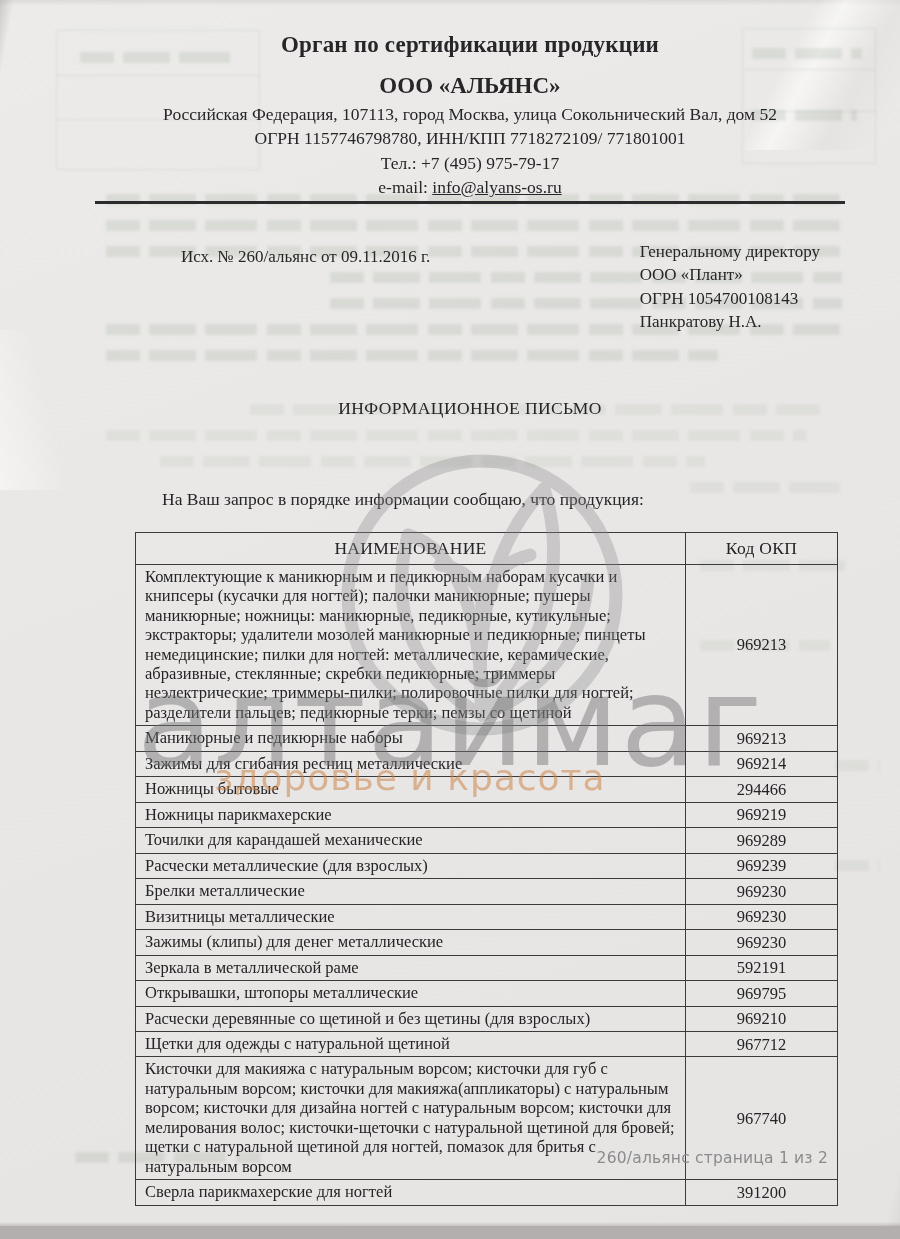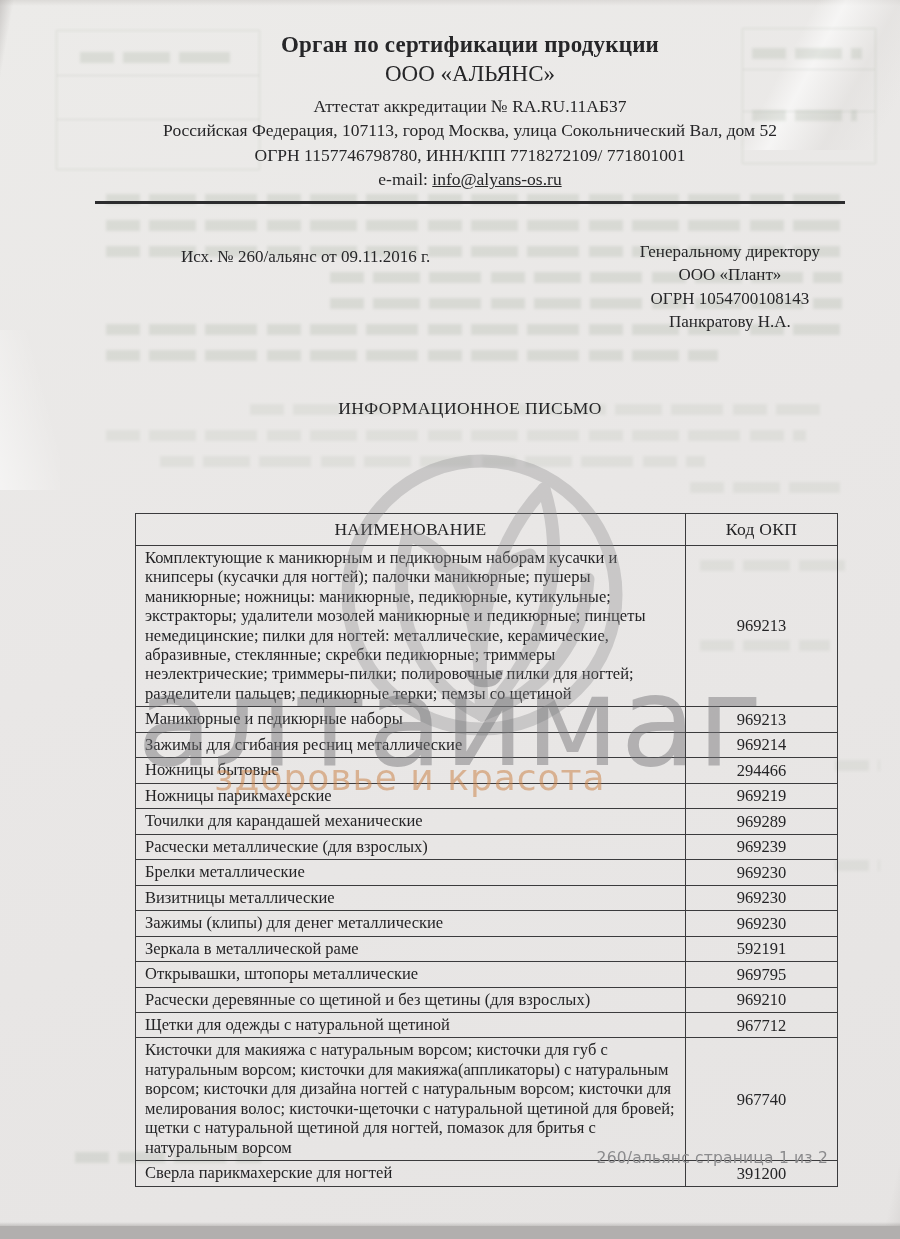--- a/index.html
+++ b/index.html
@@ -19,35 +19,35 @@
   .scan-strip-shadow{position:absolute;left:0;right:0;bottom:11px;height:6px;
     background:linear-gradient(180deg, rgba(120,117,115,0), rgba(120,117,115,.45));}
   .crease{position:absolute;left:620px;top:0;width:280px;height:150px;pointer-events:none;
     background:linear-gradient(118deg, rgba(255,255,255,0) 55%, rgba(255,255,255,.55) 63%, rgba(224,222,220,.5) 78%, rgba(224,222,220,0) 92%);}
   .crease-left{position:absolute;left:0;top:330px;width:60px;height:160px;pointer-events:none;
     background:linear-gradient(75deg, rgba(255,255,255,.5), rgba(255,255,255,0) 70%);}
 
   
   .hdr{position:absolute;left:100px;top:30px;width:740px;text-align:center;line-height:1.28;}
   .hdr .org-type{font-size:23px;font-weight:bold;letter-spacing:.2px;}
-  .hdr .org-name{font-size:23px;font-weight:normal;margin-top:0;}
+  .hdr .org-name{font-size:23px;font-weight:bold;margin-top:12px;}
   .hdr .sub{font-size:17.5px;margin-top:2px;}
   .hdr .sub.first{margin-top:6px;}
   .email-link{text-decoration:underline;}
   .rule{position:absolute;left:95px;top:201px;width:750px;height:2.5px;background:#2c2c2e;}
 
   .ref-out{position:absolute;left:136px;top:247px;font-size:17px;margin-left:45px;}
-  .addressee{position:absolute;right:80px;top:240px;text-align:center;font-size:17px;line-height:1.38;}
+  .addressee{position:absolute;right:80px;top:240px;text-align:left;font-size:17px;line-height:1.38;}
 
   .doc-title{position:absolute;left:100px;top:398px;width:740px;text-align:center;font-size:17.5px;letter-spacing:.4px;}
   .doc-subtitle{position:absolute;left:100px;top:422px;width:740px;text-align:center;font-size:17.5px;}
   .lead{position:absolute;left:136px;top:489px;width:690px;font-size:17.5px;text-indent:26px;}
 
   table.products{
-    position:absolute;left:135px;top:513px;width:684px;
+    position:absolute;left:135px;top:532px;width:684px;
     border-collapse:collapse;table-layout:fixed;
     font-size:16.5px;line-height:1.18;color:#242426;padding-left:24px;
   }
   table.products th, table.products td{border:1.4px solid #3b3b3d;}
   table.products th{font-weight:normal;font-size:17.5px;padding:5px 4px;text-align:center;letter-spacing:.3px;}
   td.name-cell{width:541px;padding:2px 8px 3px 9px;vertical-align:top;text-align:left;}
   td.code-cell{width:143px;padding:2px 4px;vertical-align:middle;text-align:center;}
 
   .page-footer{position:absolute;right:72px;top:1149px;font-family:"DejaVu Sans", sans-serif;
     font-size:15.5px;color:#8b8b8d;letter-spacing:.2px;}
@@ -101,37 +101,38 @@
   <div class="bleed soft" style="left:690px;top:482px;width:150px;"></div>
   <div class="bleed soft" style="left:700px;top:560px;width:145px;"></div>
   <div class="bleed soft" style="left:700px;top:640px;width:130px;"></div>
   <div class="bleed soft" style="left:835px;top:760px;width:45px;"></div>
   <div class="bleed soft" style="left:835px;top:860px;width:45px;"></div>
   <div class="bleed" style="left:75px;top:1152px;width:186px;"></div>
 
   <div class="hdr">
     <div class="org-type">Орган по сертификации продукции</div>
     <div class="org-name">ООО «АЛЬЯНС»</div>
-    <div class="sub first">Аттестат аккредитации № RA.RU.11АБ37</div>
     <div class="sub">Российская Федерация, 107113, город Москва, улица Сокольнический Вал, дом 52</div>
     <div class="sub">ОГРН 1157746798780, ИНН/КПП 7718272109/ 771801001</div>
+    <div class="sub">Тел.: +7 (495) 975-79-17</div>
     <div class="sub"><span>e-mail: </span><span class="email-link">info@alyans-os.ru</span></div>
   </div>
 
   <div class="rule"></div>
 
   <div class="ref-out">Исх. № 260/альянс от 09.11.2016 г.</div>
   <div class="addressee">
     <div>Генеральному директору</div>
     <div>ООО «Плант»</div>
     <div>ОГРН 1054700108143</div>
     <div>Панкратову Н.А.</div>
   </div>
 
   <div class="doc-title">ИНФОРМАЦИОННОЕ ПИСЬМО</div>
+  <div class="lead">На Ваш запрос в порядке информации сообщаю, что продукция:</div>
 
   <table class="products">
     <thead>
       <tr>
         <th style="width:541px;">НАИМЕНОВАНИЕ</th>
         <th style="width:143px;">Код ОКП</th>
       </tr>
     </thead>
     <tbody id="table-rows">
         <tr>

